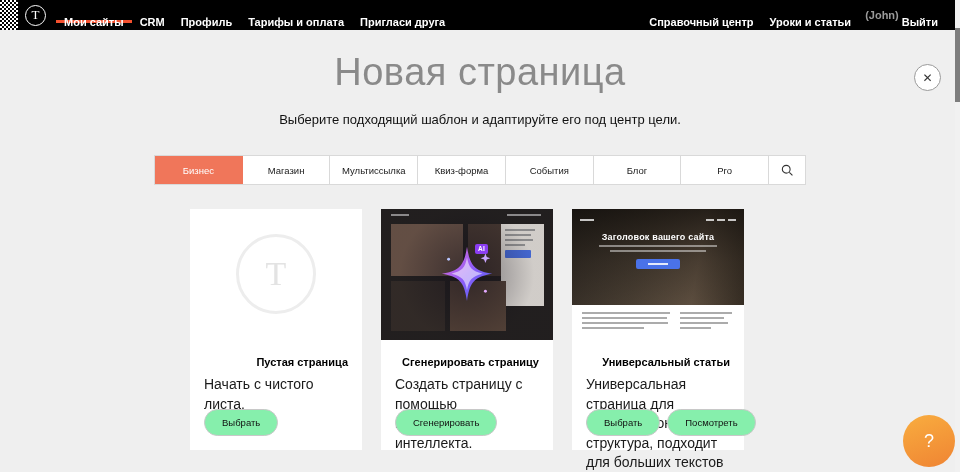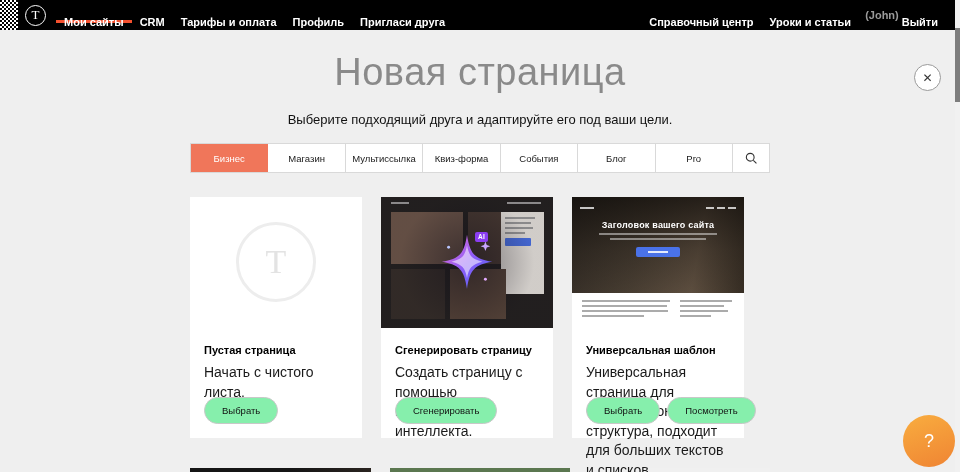--- a/index.html
+++ b/index.html
@@ -37,34 +37,34 @@
   .main { position:relative; height:442px; }
   .close-btn { position:absolute; top:14px; right:19px; width:27px; height:27px;
     border-radius:50%; background:#fff; border:1px solid #9a9a9a; color:#333;
     font-size:12px; display:flex; align-items:center; justify-content:center;
     cursor:pointer; z-index:5; }
   .page-title { margin-top:20px; text-align:center; font-size:38px; line-height:44px;
     font-weight:300; color:#8a8a8a; letter-spacing:.5px; }
   .page-subtitle { margin-top:18px; text-align:center; font-size:13px; color:#111; }
 
   
-  .tabs { display:flex; width:580px; height:30px; margin:16px auto 0;
+  .tabs { display:flex; width:652px; height:30px; margin:28px auto 0;
     background:#fff; border:1px solid #d9d9d9; }
   .tab { flex:1; display:flex; align-items:center; justify-content:center;
     font-size:9.5px; color:#1a1a1a; border-right:1px solid #d9d9d9; cursor:pointer; }
   .tab:last-child { border-right:none; }
   .tab.active { background:#f0765a; border-color:#f0765a; color:#fff; }
   .tab.search { flex:0 0 36px; }
 
   
   .cards { width:580px; margin:24px auto 0; display:flex; gap:19px; }
   .card { width:172px; height:241px; background:#fff; position:relative; }
   .preview { height:131px; position:relative; overflow:hidden; }
   .card-body { padding:16px 14px 0; }
-  .card-title { font-size:11px; font-weight:700; color:#000; margin-bottom:7px; }
+  .card-title { font-size:11px; font-weight:700; color:#000; margin-bottom:7px;text-align:right; }
   .card-desc { font-size:14px; line-height:1.4; color:#1a1a1a; }
   .card-actions { position:absolute; left:14px; bottom:14px; display:flex; gap:7px; }
   .pill-btn { background:#86efac; border:1px solid #c8c8c8; border-radius:14px;
     height:27px; padding:0 17px; font-size:9.5px; color:#111; cursor:pointer;
     font-family:"Liberation Sans", sans-serif; }
 
   
   .blank-circle { position:absolute; left:50%; top:65px; transform:translate(-50%,-50%);
     width:80px; height:80px; border:3px solid #ededed; border-radius:50%;
     display:flex; align-items:center; justify-content:center; }
@@ -125,38 +125,38 @@
 <body>
 
 <div class="topbar">
   <div class="edge-pattern"></div>
   <div class="logo">
     <span>T</span>
   </div>
   <nav class="nav nav-left">
     <a class="nav-item active">Мои сайты</a>
     <a class="nav-item">CRM</a>
+    <a class="nav-item">Профиль</a>
     <a class="nav-item">Тарифы и оплата</a>
-    <a class="nav-item">Профиль</a>
     <a class="nav-item">Пригласи друга</a>
   </nav>
   <nav class="nav nav-right">
     <a class="nav-item">Справочный центр</a>
     <a class="nav-item">Уроки и статьи</a>
     <span class="user-name">(John)</span>
     <a class="nav-item logout">Выйти</a>
   </nav>
 </div>
 
 <div class="main">
 
   <button class="close-btn">✕</button>
 
   <h1 class="page-title">Новая страница</h1>
-  <p class="page-subtitle">Выберите подходящий друга и адаптируйте его под ваши цели.</p>
+  <p class="page-subtitle">Выберите подходящий шаблон и адаптируйте его под центр цели.</p>
 
   <div class="tabs">
     <div class="tab active">Бизнес</div>
     <div class="tab">Магазин</div>
     <div class="tab">Мультиссылка</div>
     <div class="tab">Квиз-форма</div>
     <div class="tab">События</div>
     <div class="tab">Блог</div>
     <div class="tab">Pro</div>
     <div class="tab search">
@@ -254,21 +254,21 @@
           </div>
           <div class="hero-col" style="width:34%;">
             <div class="mini-line" style="width:100%;"></div>
             <div class="mini-line" style="width:85%;"></div>
             <div class="mini-line" style="width:92%;"></div>
             <div class="mini-line" style="width:60%;"></div>
           </div>
         </div>
       </div>
       <div class="card-body">
-        <div class="card-title">Универсальная шаблон</div>
+        <div class="card-title">Универсальный статьи</div>
         <p class="card-desc">Универсальная страница для бизнеса. Понятная структура, подходит для больших текстов и списков.</p>
       </div>
       <div class="card-actions">
         <button class="pill-btn">Выбрать</button>
         <button class="pill-btn">Посмотреть</button>
       </div>
     </div>
   </div>
 
   <div class="cards-partial">

